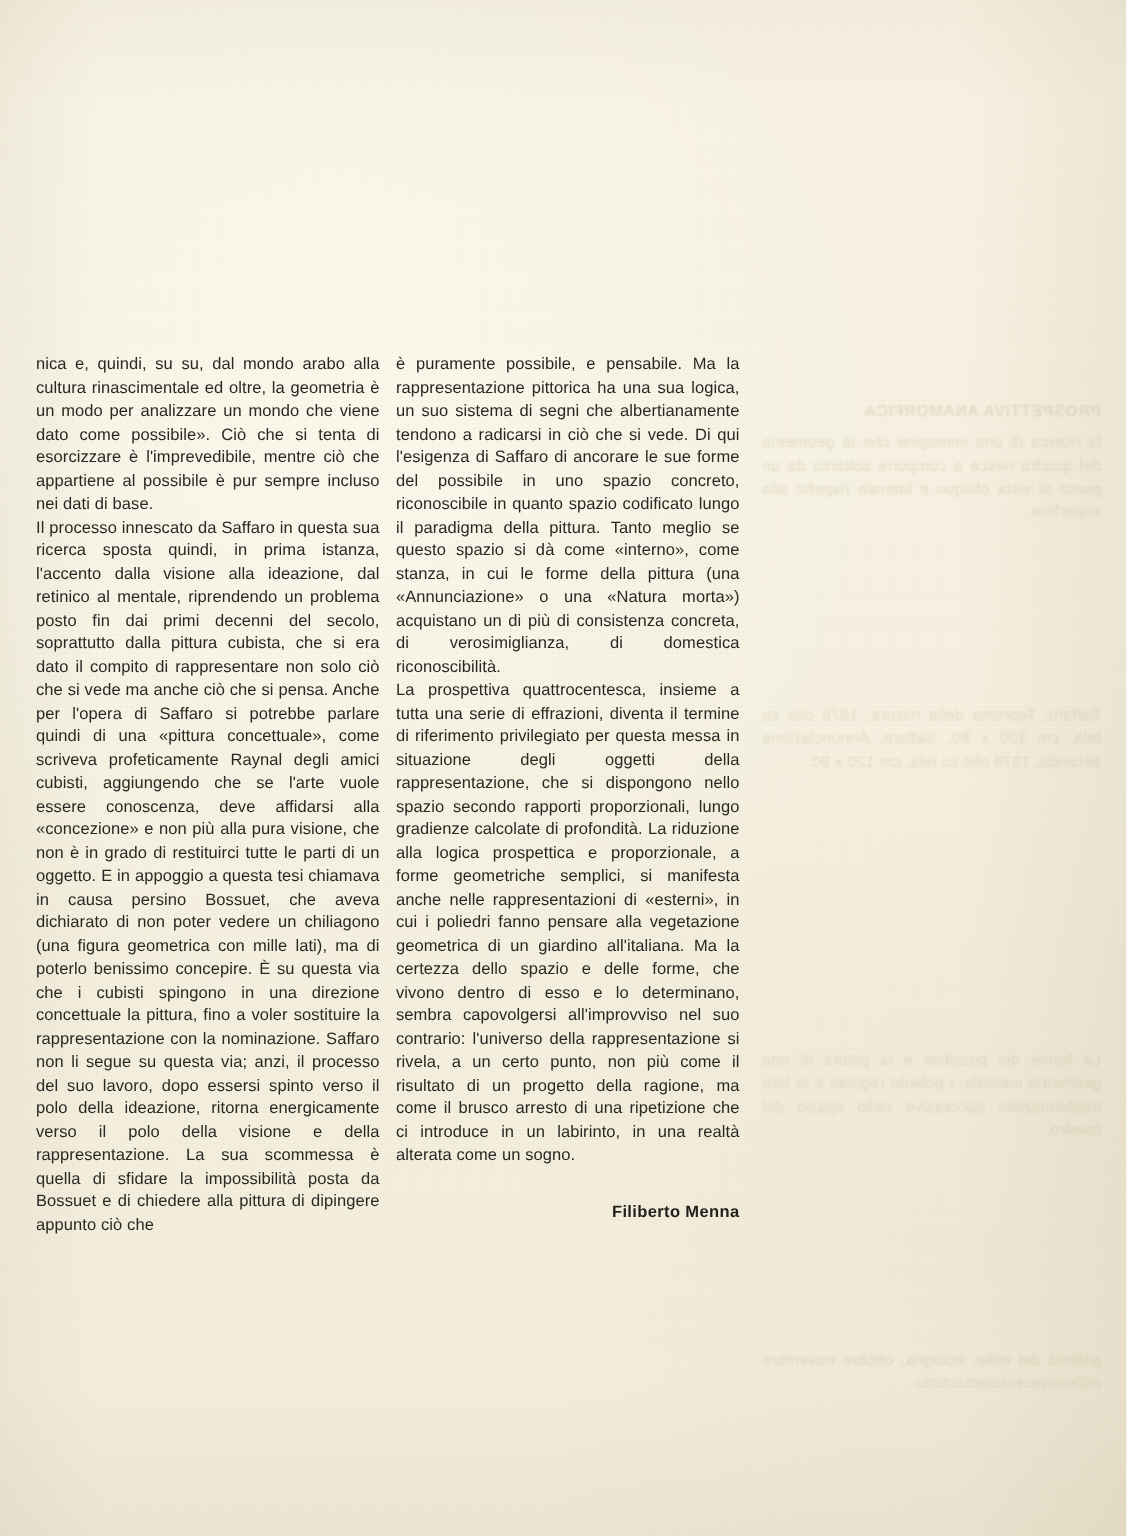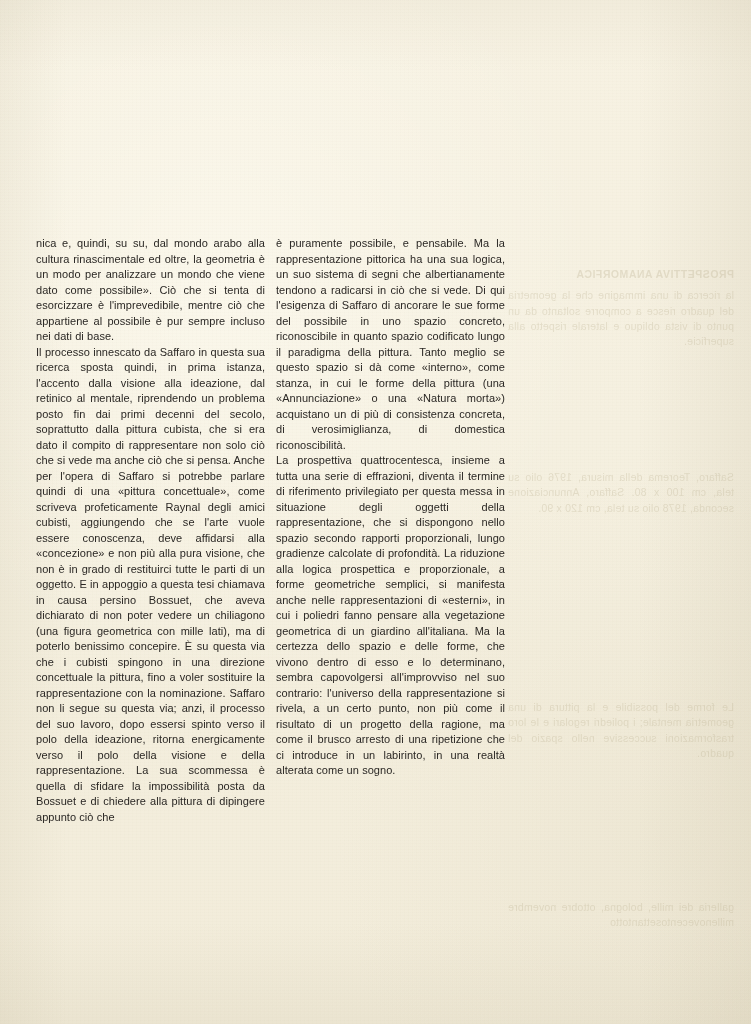--- a/index.html
+++ b/index.html
@@ -78,21 +78,20 @@
     left: 24px;
     top: 236px;
     width: 468px;
   }
 
   .columns {
     display: flex;
     flex-direction: row;
     align-items: flex-start;
     gap: 11px;
-    margin-left: 12px;
   }
 
   .column {
     width: 229px;
     flex: 0 0 229px;
   }
 
   .column p {
     margin: 0;
     font-family: "Liberation Sans", sans-serif;
@@ -143,18 +142,19 @@
     <div class="columns">
 
       <div class="column">
         <p>nica e, quindi, su su, dal mondo arabo alla cultura rinascimentale ed oltre, la geometria è un modo per analizzare un mondo che viene dato come possibile». Ciò che si tenta di esorcizzare è l'imprevedibile, mentre ciò che appartiene al possibile è pur sempre incluso nei dati di base.</p>
         <p>Il processo innescato da Saffaro in questa sua ricerca sposta quindi, in prima istanza, l'accento dalla visione alla ideazione, dal retinico al mentale, riprendendo un problema posto fin dai primi decenni del secolo, soprattutto dalla pittura cubista, che si era dato il compito di rappresentare non solo ciò che si vede ma anche ciò che si pensa. Anche per l'opera di Saffaro si potrebbe parlare quindi di una «pittura concettuale», come scriveva profeticamente Raynal degli amici cubisti, aggiungendo che se l'arte vuole essere conoscenza, deve affidarsi alla «concezione» e non più alla pura visione, che non è in grado di restituirci tutte le parti di un oggetto. E in appoggio a questa tesi chiamava in causa persino Bossuet, che aveva dichiarato di non poter vedere un chiliagono (una figura geometrica con mille lati), ma di poterlo benissimo concepire. È su questa via che i cubisti spingono in una direzione concettuale la pittura, fino a voler sostituire la rappresentazione con la nominazione. Saffaro non li segue su questa via; anzi, il processo del suo lavoro, dopo essersi spinto verso il polo della ideazione, ritorna energicamente verso il polo della visione e della rappresentazione. La sua scommessa è quella di sfidare la impossibilità posta da Bossuet e di chiedere alla pittura di dipingere appunto ciò che</p>
       </div>
 
       <div class="column">
         <p>è puramente possibile, e pensabile. Ma la rappresentazione pittorica ha una sua logica, un suo sistema di segni che albertianamente tendono a radicarsi in ciò che si vede. Di qui l'esigenza di Saffaro di ancorare le sue forme del possibile in uno spazio concreto, riconoscibile in quanto spazio codificato lungo il paradigma della pittura. Tanto meglio se questo spazio si dà come «interno», come stanza, in cui le forme della pittura (una «Annunciazione» o una «Natura morta») acquistano un di più di consistenza concreta, di verosimiglianza, di domestica riconoscibilità.</p>
         <p>La prospettiva quattrocentesca, insieme a tutta una serie di effrazioni, diventa il termine di riferimento privilegiato per questa messa in situazione degli oggetti della rappresentazione, che si dispongono nello spazio secondo rapporti proporzionali, lungo gradienze calcolate di profondità. La riduzione alla logica prospettica e proporzionale, a forme geometriche semplici, si manifesta anche nelle rappresentazioni di «esterni», in cui i poliedri fanno pensare alla vegetazione geometrica di un giardino all'italiana. Ma la certezza dello spazio e delle forme, che vivono dentro di esso e lo determinano, sembra capovolgersi all'improvviso nel suo contrario: l'universo della rappresentazione si rivela, a un certo punto, non più come il risultato di un progetto della ragione, ma come il brusco arresto di una ripetizione che ci introduce in un labirinto, in una realtà alterata come un sogno.</p>
+        <div class="byline">Filiberto Menna</div>
       </div>
 
     </div>
   </div>
 
 </div>
 
 </body></html>

